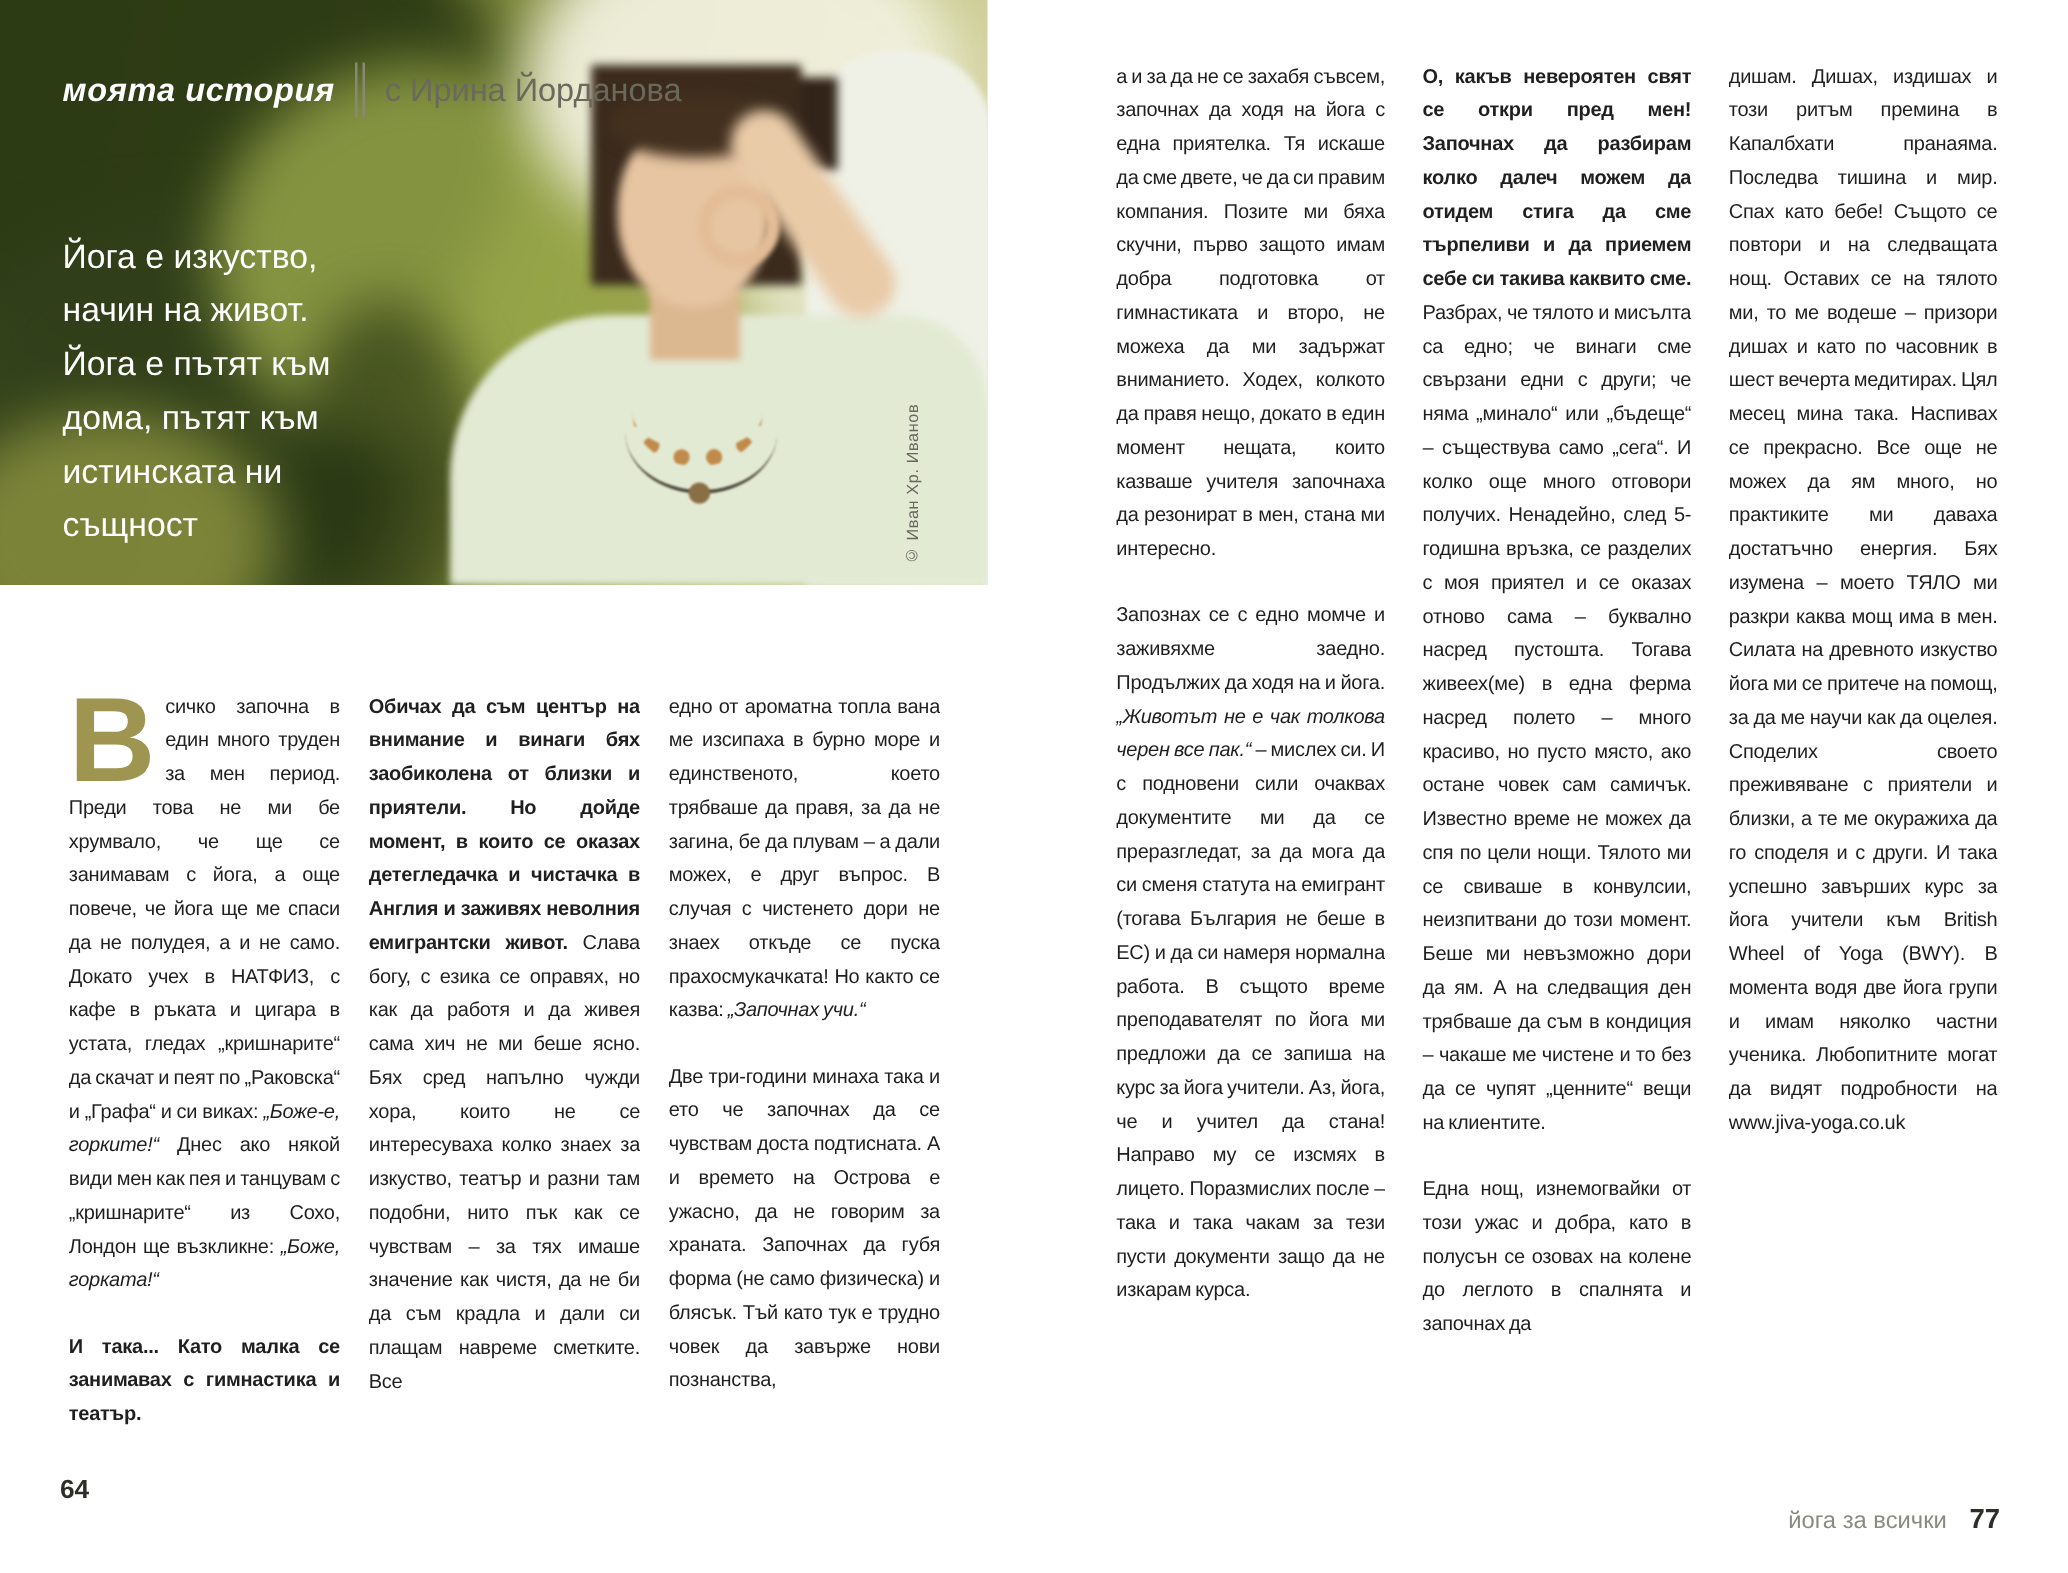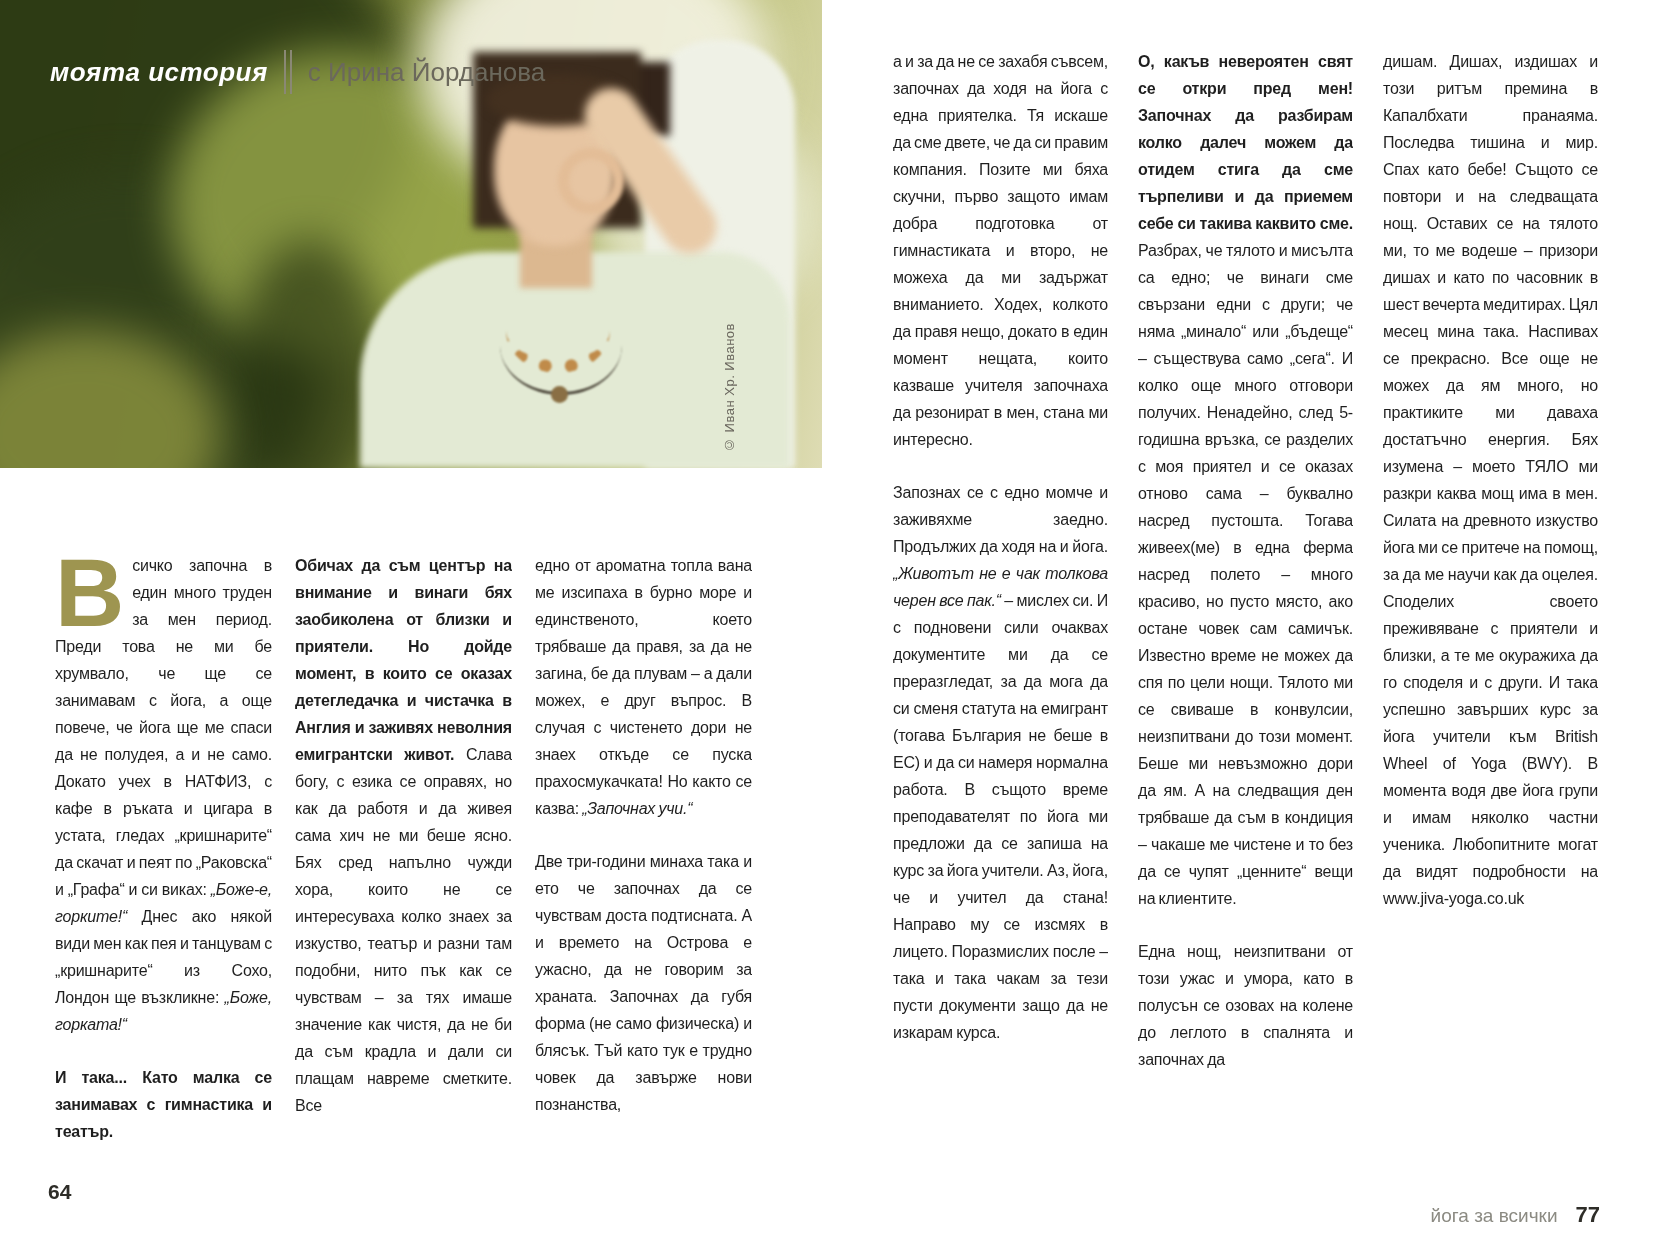--- a/index.html
+++ b/index.html
@@ -1,21 +1,21 @@
 <!DOCTYPE html>
 <html lang="bg"><head>
 <meta charset="utf-8">
 <style>
   html,body{margin:0;padding:0;background:#ffffff;}
   .spread{position:relative;width:1654px;height:1258px;background:#ffffff;overflow:hidden;
           font-family:"Liberation Sans","DejaVu Sans",sans-serif;}
 
   
   .photo{position:absolute;left:0;top:0;width:790px;height:468px;overflow:hidden;
-         background:linear-gradient(100deg,#46511f 0%,#6f7a33 38%,#8e9743 58%,#b9bd72 78%,#dedcb4 100%);padding-left:32px;}
+         background:linear-gradient(100deg,#46511f 0%,#6f7a33 38%,#8e9743 58%,#b9bd72 78%,#dedcb4 100%);}
   .blob{position:absolute;border-radius:50%;filter:blur(22px);}
   .b1{left:-90px;top:-110px;width:500px;height:430px;background:#2c3a14;opacity:.95;}
   .b2{left:-70px;top:170px;width:390px;height:390px;background:#31401a;opacity:.9;}
   .b3{left:170px;top:50px;width:340px;height:310px;background:#9aa94b;opacity:.8;}
   .b4{left:420px;top:-70px;width:350px;height:270px;background:#f2f1df;opacity:.95;}
   .b5{left:590px;top:110px;width:230px;height:210px;background:#e8ead0;opacity:.85;}
   .b6{left:235px;top:240px;width:150px;height:270px;background:#24310f;opacity:.65;}
   .b7{left:-50px;top:330px;width:270px;height:210px;background:#8d9440;opacity:.8;}
 
   .woman{position:absolute;filter:blur(3px);}
@@ -98,20 +98,21 @@
     <div class="woman cord"></div>
     <div class="woman beads"></div>
     <div class="woman pendant"></div>
 
     <div class="kicker-row">
       <span class="kicker">моята история</span>
       <span class="separator"></span>
       <span class="byline">с Ирина Йорданова</span>
     </div>
 
+    <div class="quote">Йога е изкуство,<br>начин на живот.<br>Йога е пътят към<br>дома, пътят към<br>истинската ни<br>същност</div>
     <div class="credit">© Иван Хр. Иванов</div>
   </div>
 
 
   <div class="cols cols-left">
     <div class="col">
         <p><span class="dropcap">В</span><span class="r-n">сичко започна в един много труден за мен период. Преди това не ми бе хрумвало, че ще се занимавам с йога, а още повече, че йога ще ме спаси да не полудея, а и не само. Докато учех в НАТФИЗ, с кафе в ръката и цигара в устата, гледах „кришнарите“ да скачат и пеят по „Раковска“ и „Графа“ и си виках: </span><span class="r-i">„Боже-е, горките!“</span><span class="r-n"> Днес ако някой види мен как пея и танцувам с „кришнарите“ из Сохо, Лондон ще възкликне: </span><span class="r-i">„Боже, горката!“</span></p>
         <p><span class="r-b">И така... Като малка се занимавах с гимнастика и театър.</span></p>
       </div>
     <div class="col">
@@ -123,21 +124,21 @@
       </div>
   </div>
 
   <div class="cols cols-right">
     <div class="col">
         <p><span class="r-n">а и за да не се захабя съвсем, започнах да ходя на йога с една приятелка. Тя искаше да сме двете, че да си правим компания. Позите ми бяха скучни, първо защото имам добра подготовка от гимнастиката и второ, не можеха да ми задържат вниманието. Ходех, колкото да правя нещо, докато в един момент нещата, които казваше учителя започнаха да резонират в мен, стана ми интересно.</span></p>
         <p><span class="r-n">Запознах се с едно момче и заживяхме заедно. Продължих да ходя на и йога. </span><span class="r-i">„Животът не е чак толкова черен все пак.“</span><span class="r-n"> – мислех си. И с подновени сили очаквах документите ми да се преразгледат, за да мога да си сменя статута на емигрант (тогава България не беше в ЕС) и да си намеря нормална работа. В същото време преподавателят по йога ми предложи да се запиша на курс за йога учители. Аз, йога, че и учител да стана! Направо му се изсмях в лицето. Поразмислих после – така и така чакам за тези пусти документи защо да не изкарам курса.</span></p>
       </div>
     <div class="col">
         <p><span class="r-b">О, какъв невероятен свят се откри пред мен! Започнах да разбирам колко далеч можем да отидем стига да сме търпеливи и да приемем себе си такива каквито сме.</span><span class="r-n"> Разбрах, че тялото и мисълта са едно; че винаги сме свързани едни с други; че няма „минало“ или „бъдеще“ – съществува само „сега“. И колко още много отговори получих. Ненадейно, след 5-годишна връзка, се разделих с моя приятел и се оказах отново сама – буквално насред пустошта. Тогава живеех(ме) в една ферма насред полето – много красиво, но пусто място, ако остане човек сам самичък. Известно време не можех да спя по цели нощи. Тялото ми се свиваше в конвулсии, неизпитвани до този момент. Беше ми невъзможно дори да ям. А на следващия ден трябваше да съм в кондиция – чакаше ме чистене и то без да се чупят „ценните“ вещи на клиентите.</span></p>
-        <p><span class="r-n">Една нощ, неизпитвани от този ужас и умора, като в полусън се озовах на колене до леглото в спалнята и започнах да</span></p>
+        <p><span class="r-n">Една нощ, изнемогвайки от този ужас и добра, като в полусън се озовах на колене до леглото в спалнята и започнах да</span></p>
       </div>
     <div class="col">
         <p><span class="r-n">дишам. Дишах, издишах и този ритъм премина в Капалбхати пранаяма. Последва тишина и мир. Спах като бебе! Същото се повтори и на следващата нощ. Оставих се на тялото ми, то ме водеше – призори дишах и като по часовник в шест вечерта медитирах. Цял месец мина така. Наспивах се прекрасно. Все още не можех да ям много, но практиките ми даваха достатъчно енергия. Бях изумена – моето ТЯЛО ми разкри каква мощ има в мен. Силата на древното изкуство йога ми се притече на помощ, за да ме научи как да оцелея. Споделих своето преживяване с приятели и близки, а те ме окуражиха да го споделя и с други. И така успешно завърших курс за йога учители към British Wheel of Yoga (BWY). В момента водя две йога групи и имам няколко частни ученика. Любопитните могат да видят подробности на www.jiva-yoga.co.uk</span></p>
       </div>
   </div>
 
   <div class="pageno-left">64</div>
   <div class="footer-right">
     <span class="footer-mag">йога за всички</span>
     <span class="pageno-right">77</span>

